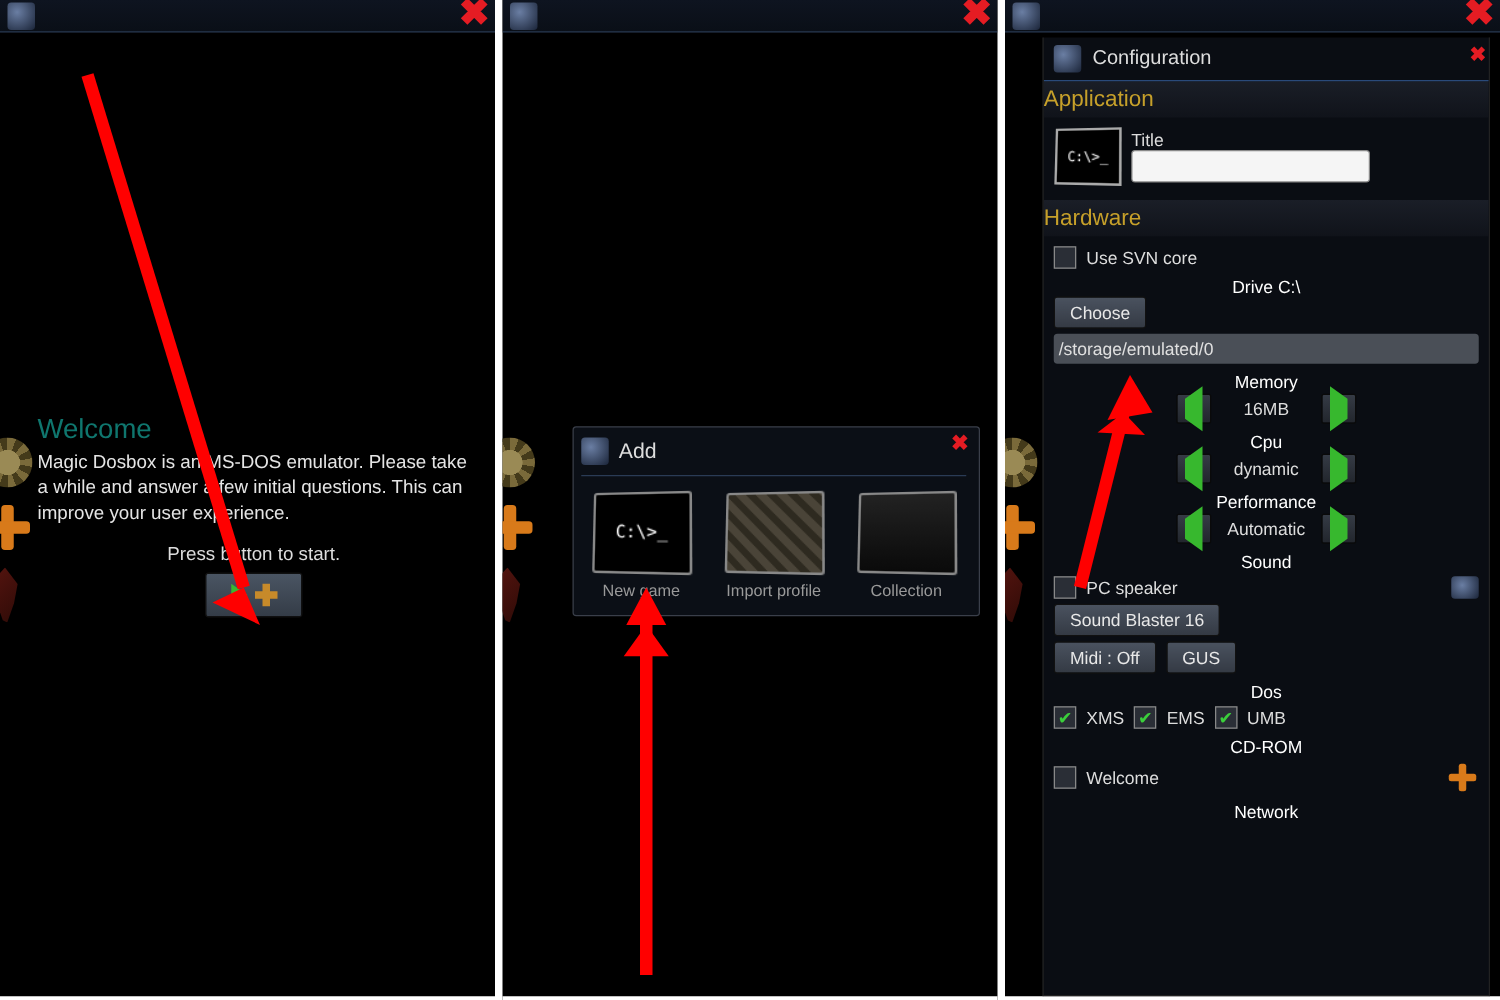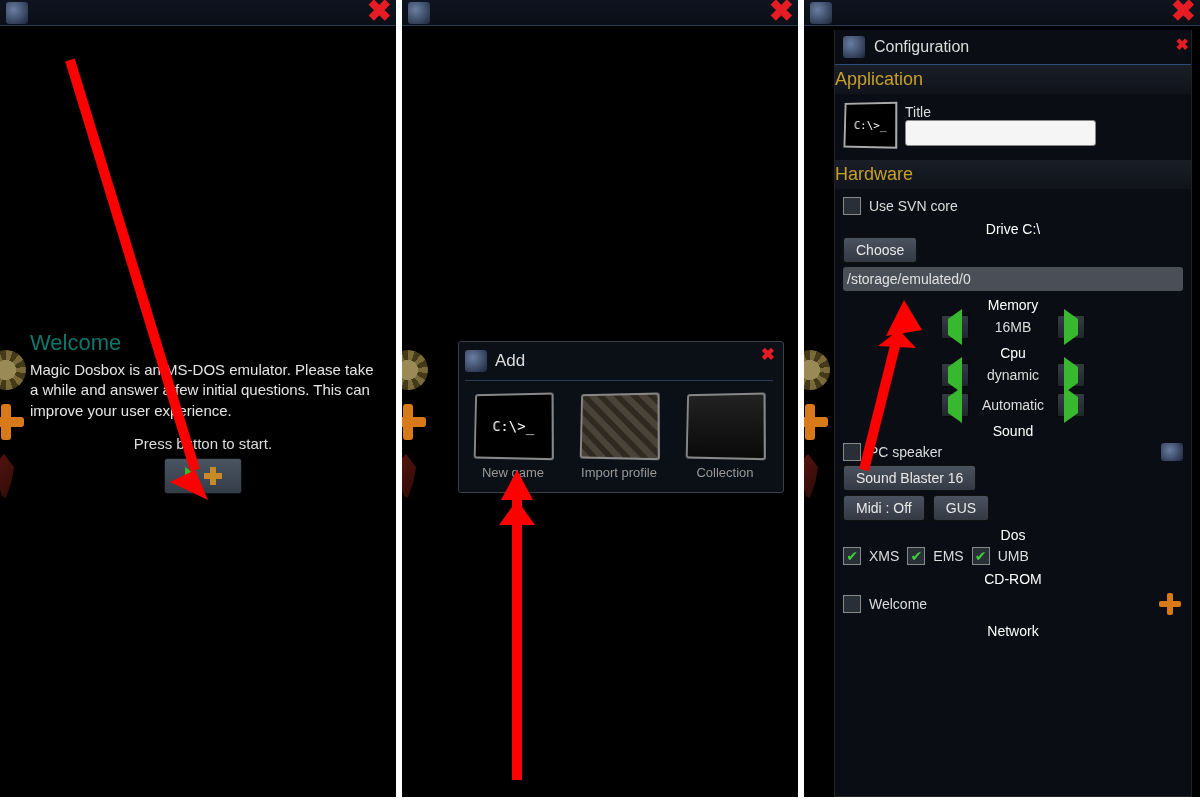--- a/index.html
+++ b/index.html
@@ -272,20 +272,21 @@
         <span class="stepbox"><span class="tri-r2"></span></span>
       </div>
 
       <div class="center-label">Cpu</div>
       <div class="stepper">
         <span class="stepbox"><span class="tri-l"></span></span>
         <span class="stepval">dynamic</span>
         <span class="stepbox"><span class="tri-r2"></span></span>
       </div>
 
+      <div class="center-label">Performance</div>
       <div class="stepper">
         <span class="stepbox"><span class="tri-l"></span></span>
         <span class="stepval">Automatic</span>
         <span class="stepbox"><span class="tri-r2"></span></span>
       </div>
 
       <div class="center-label">Sound</div>
       <div class="row">
         <span class="chk"></span>
         <span>PC speaker</span>

